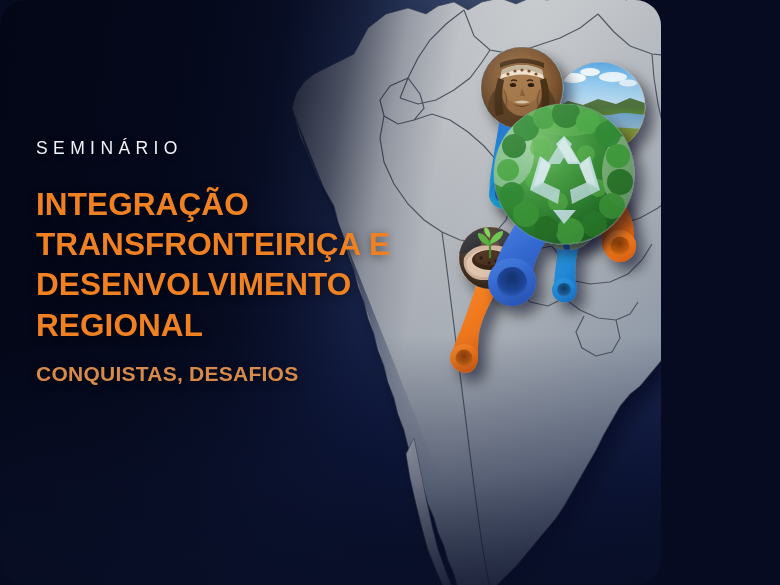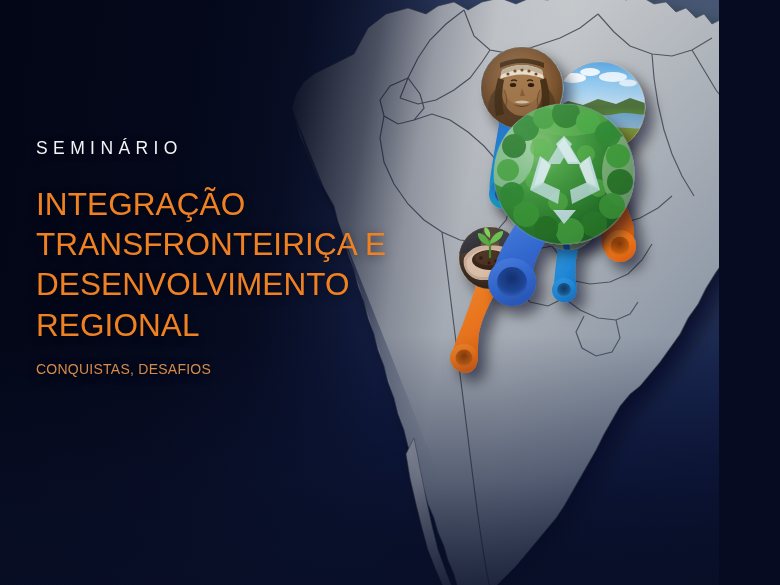--- a/index.html
+++ b/index.html
@@ -6,25 +6,26 @@
   * { margin:0; padding:0; box-sizing:border-box; }
 
   html,body{
     width:780px; height:585px; overflow:hidden;
     background:#060b22;
     font-family:"Liberation Sans", sans-serif;
   }
 
   #poster{
     position:relative;
-    width:719px; height:585px;
+    width:661px; height:585px;
     overflow:hidden;
     background:
       radial-gradient(120% 95% at 96% 4%,  #4a5a75 0%,  #38476a 22%, #243359 45%, #16224a 66%, #0b1336 85%, #070c24 100%),
       linear-gradient(125deg, #03071c 0%, #060c24 26%, #0c1538 52%, #152146 74%, #1d2a52 100%);
+    border-radius: 26px;
   }
 
   
   .left-fade{
     position:absolute; inset:0;
     background:linear-gradient(100deg,
        rgba(3,6,22,.99) 0%,
        rgba(4,8,26,.985) 26%,
        rgba(6,11,32,.94) 38%,
        rgba(9,15,40,.66) 47%,
@@ -64,32 +65,32 @@
     font-weight:400;
     letter-spacing:5.4px;
     line-height:1;
     margin-bottom:26px;
     text-shadow:0 1px 6px rgba(0,0,0,.55);
   }
 
   .headline{
     color:#f08122;
     font-size:31.5px;
-    font-weight:400;
+    font-weight:700;
     line-height:1.285;
     letter-spacing:.1px;
     text-shadow:0 2px 10px rgba(0,0,0,.48);
     max-width:372px;
   }
 
   .subhead{
     margin-top:15px;
     color:#d68b4a;
-    font-size:14px;
-    font-weight:400;
+    font-size:21px;
+    font-weight:700;
     line-height:1.36;
     letter-spacing:.25px;
     text-shadow:0 2px 9px rgba(0,0,0,.5);
   }
   .subhead .ln{ display:block; }
 </style>
 </head>
 <body>
 
 <div id="poster">

